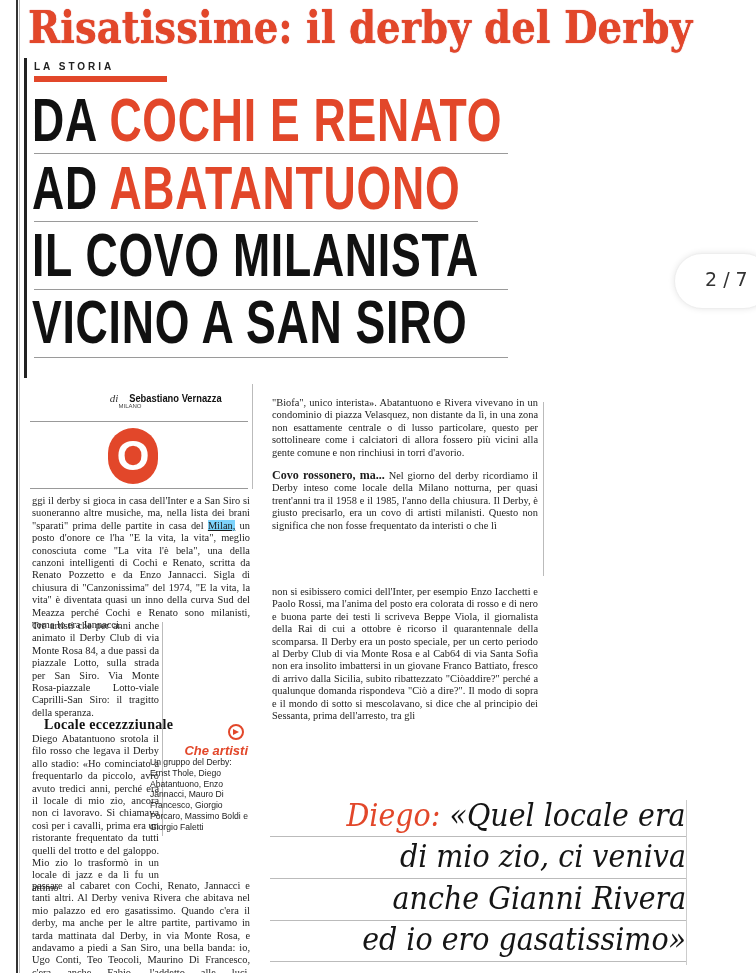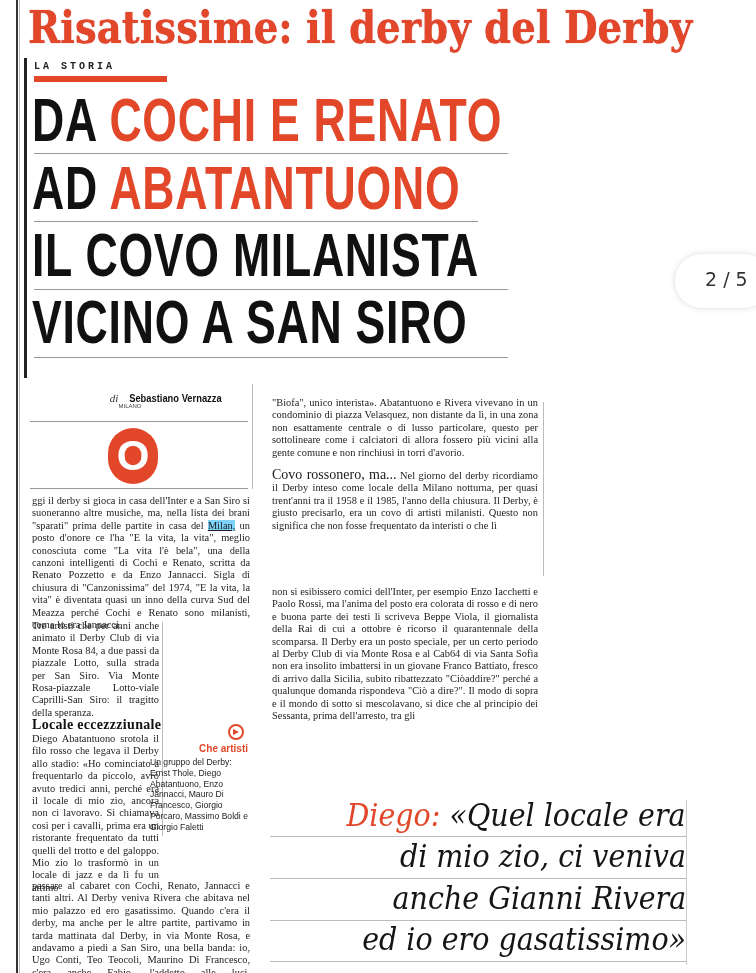--- a/index.html
+++ b/index.html
@@ -12,21 +12,21 @@
   .kicker-title {
     position: absolute; left: 28px; top: 2px; width: 725px; height: 52px;
     font-family: "DejaVu Serif", serif; font-weight: bold; font-size: 44px;
     color: #e2472a; letter-spacing: 0px; white-space: nowrap; line-height: 52px;
     transform: scaleX(0.88); transform-origin: left center;
     text-shadow: 0 0 1px #c33;
   }
 
   .section-bar { position: absolute; left: 24px; top: 58px; width: 3px; height: 320px; background: #222; }
   .section-label {
-    position: absolute; left: 34px; top: 61px; font-family: Liberation Mono, monospace;
+    position: absolute; left: 34px; top: 61px; font-family: Liberation Sans, sans-serif;
     font-weight: bold; font-size: 10px; letter-spacing: 3px; color: #222;
   }
   .section-underline { position: absolute; left: 34px; top: 76px; width: 133px; height: 6px; background: #e2472a; }
 
   .headline-line {
     position: absolute; left: 32px; height: 66px; white-space: nowrap;
     font-family: "Liberation Sans", sans-serif; font-weight: bold; font-size: 62px;
     line-height: 66px; color: #111; transform: scaleX(0.72); transform-origin: left center;
     letter-spacing: 1px;
   }
@@ -44,32 +44,32 @@
     font-family: "Liberation Sans", sans-serif; font-weight: bold; font-size: 42px;
     line-height: 56px; text-align: center;
   }
   .dropcap-rule { position: absolute; left: 30px; top: 488px; width: 218px; height: 1px; background: #999; }
   .col-divider { position: absolute; width: 1px; background: #bbb; }
 
   .body-text {
     position: absolute; font-size: 10.4px; line-height: 12.4px; color: #1c1c1c;
     text-align: justify; hyphens: manual;
   }
-  .body-text .lead { font-weight: normal; font-size: 14px; }
+  .body-text .lead { font-weight: bold; font-size: 12px; }
   .highlight { background: #7dd3fc; text-decoration: underline; }
   .subhead { position: absolute; font-weight: bold; font-size: 14px; color: #111; letter-spacing: 0.3px; }
   .arrow-icon {
     position: absolute; left: 228px; top: 724px; width: 16px; height: 16px;
     border: 2.5px solid #e2472a; border-radius: 50%;
   }
   .arrow-icon::after {
     content: ""; position: absolute; left: 3px; top: 2.5px; width: 0; height: 0;
     border-top: 3.5px solid transparent; border-bottom: 3.5px solid transparent; border-left: 6px solid #e2472a;
   }
-  .sidebar-title { position: absolute; left: 160px; top: 743px; width: 88px; text-align: right; font-family: "Liberation Sans", sans-serif; font-weight: bold; font-size: 10px; color: #e2472a; }
+  .sidebar-title { position: absolute; left: 160px; top: 743px; width: 88px; text-align: right; font-family: "Liberation Sans", sans-serif; font-weight: bold; font-size: 13px; color: #e2472a; font-style: italic; }
   .sidebar-body { position: absolute; left: 150px; top: 757px; width: 98px; text-align: left; font-family: "Liberation Sans", sans-serif; font-size: 8.6px; line-height: 10.8px; color: #222; }
 
   .quote-block { position: absolute; left: 270px; top: 795px; width: 416px; }
   .quote-line {
     position: absolute; right: 0; height: 40px; white-space: nowrap;
     font-family: "DejaVu Serif", serif; font-style: italic; font-size: 31px; line-height: 40px; color: #151515;
     transform: scaleX(0.92); transform-origin: right center;
   }
   .quote-line .who { color: #e2472a; }
   .q-rule { position: absolute; left: 0; width: 416px; height: 1px; background: #bbb; }
@@ -123,21 +123,21 @@
 
 <div class="col-divider" style="left:252px;top:384px;height:105px;"></div>
 <div class="col-divider" style="left:162px;top:622px;height:214px;"></div>
 <div class="col-divider" style="left:543px;top:402px;height:174px;"></div>
 
 <div class="body-text" style="left:32px;top:495px;width:218px;">
   <span>ggi il derby si gioca in casa dell'Inter e a San Siro si suoneranno altre musiche, ma, nella lista dei brani "sparati" prima delle partite in casa del </span><span class="highlight">Milan,</span><span> un posto d'onore ce l'ha "E la vita, la vita", meglio conosciuta come "La vita l'è bela", una della canzoni intelligenti di Cochi e Renato, scritta da Renato Pozzetto e da Enzo Jannacci. Sigla di chiusura di "Canzonissima" del 1974, "E la vita, la vita" è diventata quasi un inno della curva Sud del Meazza perché Cochi e Renato sono milanisti, come lo era Jannacci.</span>
 </div>
 <div class="body-text" style="left:32px;top:620px;width:127px;">Tre artisti che per anni anche animato il Derby Club di via Monte Rosa 84, a due passi da piazzale Lotto, sulla strada per San Siro. Via Monte Rosa-piazzale Lotto-viale Caprilli-San Siro: il tragitto della speranza.</div>
 
-<div class="subhead" style="left:32px;top:717px;">Locale eccezzziunale</div>
+<div class="subhead" style="left:44px;top:717px;">Locale eccezzziunale</div>
 <div class="body-text" style="left:32px;top:733px;width:127px;">Diego Abatantuono srotola il filo rosso che legava il Derby allo stadio: «Ho cominciato a frequentarlo da piccolo, avrò avuto tredici anni, perché era il locale di mio zio, ancora non ci lavoravo. Si chiamava così per i cavalli, prima era un ristorante frequentato da tutti quelli del trotto e del galoppo. Mio zio lo trasformò in un locale di jazz e da lì fu un attimo</div>
 <div class="body-text" style="left:32px;top:880px;width:218px;">passare al cabaret con Cochi, Renato, Jannacci e tanti altri. Al Derby veniva Rivera che abitava nel mio palazzo ed ero gasatissimo. Quando c'era il derby, ma anche per le altre partite, partivamo in tarda mattinata dal Derby, in via Monte Rosa, e andavamo a piedi a San Siro, una bella banda: io, Ugo Conti, Teo Teocoli, Maurino Di Francesco, c'era anche Fabio, l'addetto alle luci, soprannominato</div>
 
 <div class="arrow-icon"></div>
 <div class="sidebar-title">Che artisti</div>
 <div class="sidebar-body">Un gruppo del Derby: Ernst Thole, Diego Abatantuono, Enzo Jannacci, Mauro Di Francesco, Giorgio Porcaro, Massimo Boldi e Giorgio Faletti</div>
 
 <div class="body-text" style="left:272px;top:397px;width:266px;">"Biofa", unico interista». Abatantuono e Rivera vivevano in un condominio di piazza Velasquez, non distante da lì, in una zona non esattamente centrale o di lusso particolare, questo per sottolineare come i calciatori di allora fossero più vicini alla gente comune e non rinchiusi in torri d'avorio.</div>
 <div class="body-text" style="left:272px;top:469px;width:266px;">
   <span class="lead">Covo rossonero, ma...</span><span> Nel giorno del derby ricordiamo il Derby inteso come locale della Milano notturna, per quasi trent'anni tra il 1958 e il 1985, l'anno della chiusura. Il Derby, è giusto precisarlo, era un covo di artisti milanisti. Questo non significa che non fosse frequentato da interisti o che lì</span>
@@ -151,14 +151,14 @@
   <div class="quote-line" style="top:41px;">di mio zio, ci veniva</div>
   <div class="q-rule" style="top:83px;"></div>
   <div class="quote-line" style="top:83px;">anche Gianni Rivera</div>
   <div class="q-rule" style="top:125px;"></div>
   <div class="quote-line" style="top:124px;">ed io ero gasatissimo»</div>
   <div class="q-rule" style="top:166px;"></div>
 </div>
 <div class="quote-vrule"></div>
 
 <div class="page-indicator">
-  <span>2 / 5</span>
+  <span>2 / 7</span>
 </div>
 
 </body></html>

